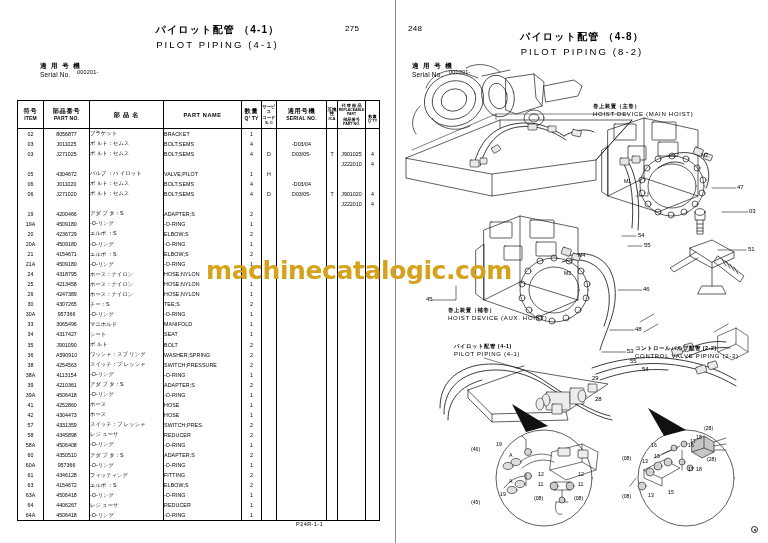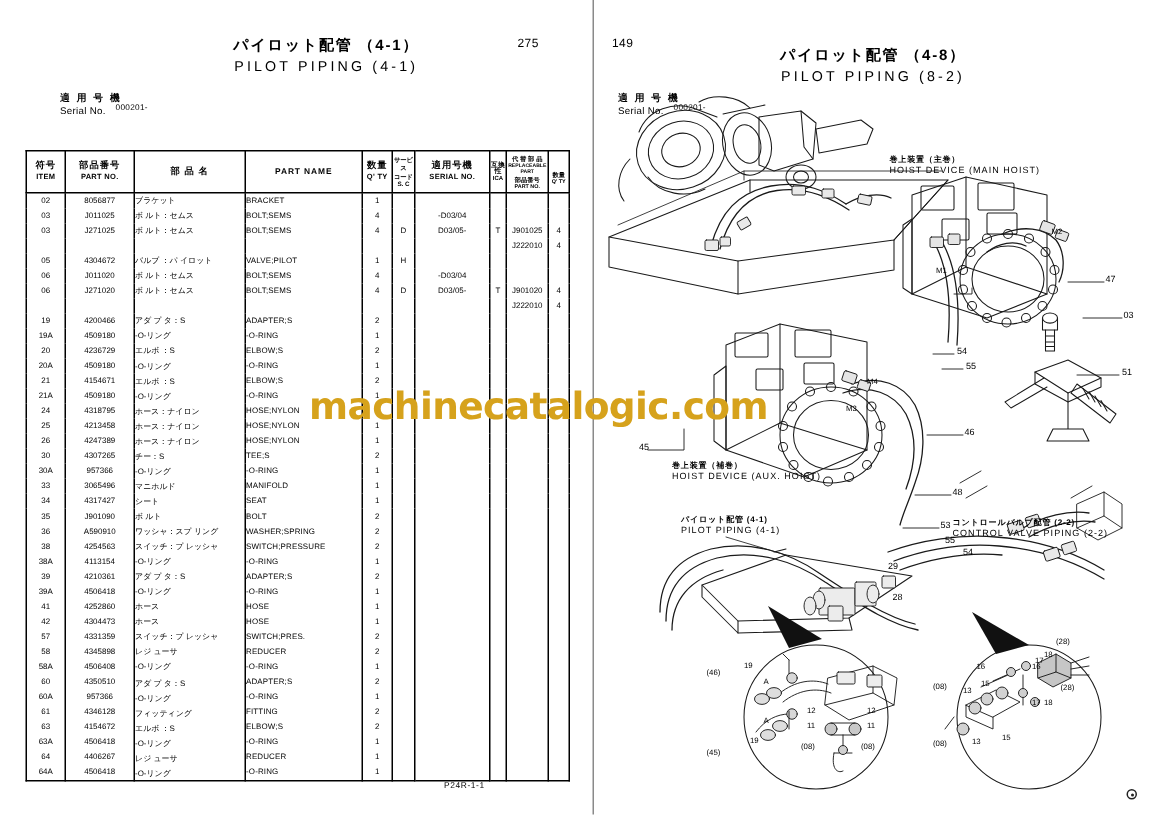--- a/index.html
+++ b/index.html
@@ -637,21 +637,21 @@
             </tr>
           </tbody>
       </table>
     </div>
 
     <div class="footer-code">P24R-1-1</div>
   </div>
 
   <div class="page page-right">
 
-    <div class="pg-num pg-num-right">149</div>
+    <div class="pg-num pg-num-right">248</div>
 
     <div class="title-block" style="top:30px;">
       <div class="title-jp">パイロット配管 （4-8）</div>
       <div class="title-en">PILOT PIPING  (8-2)</div>
     </div>
 
     <div class="serial-block" style="left:16px; top:62px;">
       <div class="serial-jp">適 用 号 機</div>
       <div class="serial-en">Serial No.</div>
       <div class="serial-val">000201-</div>

